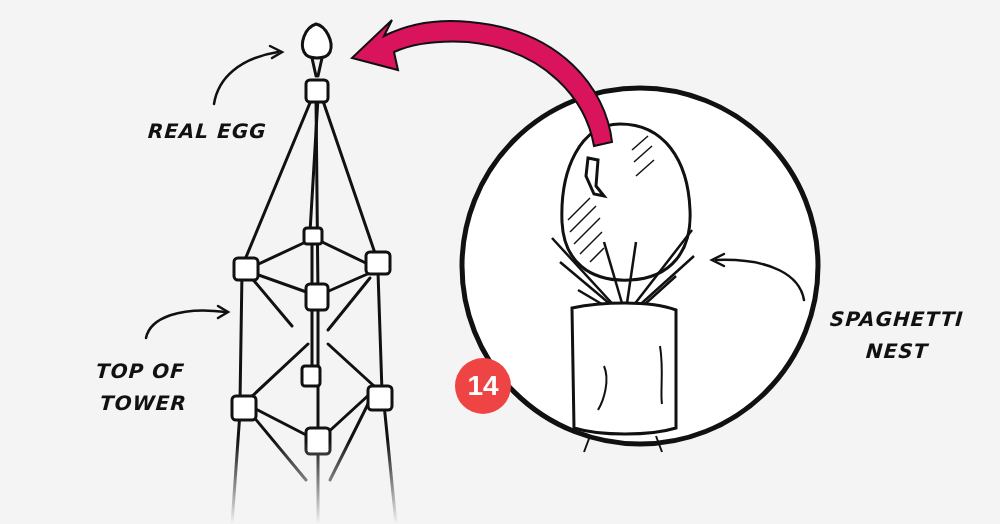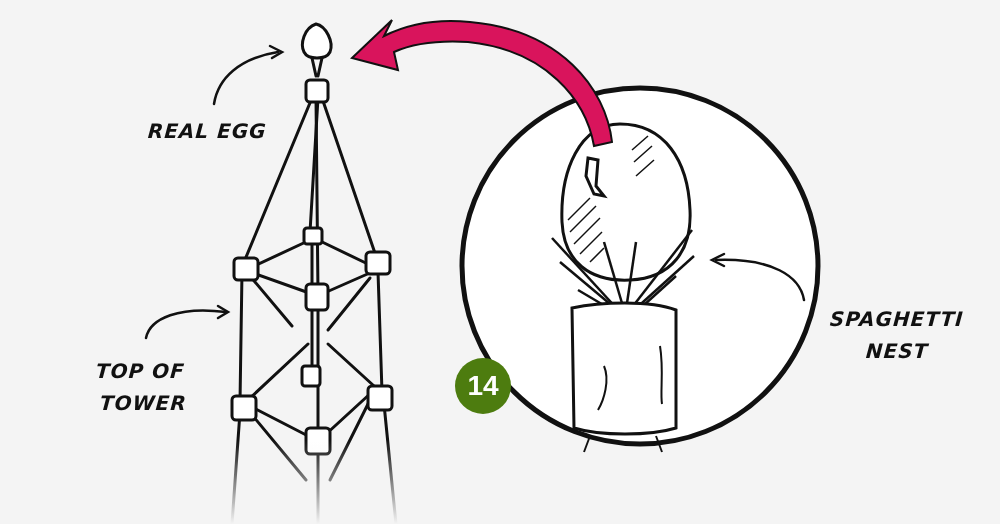--- a/index.html
+++ b/index.html
@@ -1,19 +1,19 @@
 <!DOCTYPE html>
 <html><head>
 <meta charset="utf-8">
 <style>
   html,body{margin:0;padding:0;background:#f4f4f4;}
   .stage{position:relative;width:1000px;height:524px;overflow:hidden;background:#f4f4f4;font-family:"DejaVu Sans",sans-serif;}
   svg.art{position:absolute;left:0;top:0;}
   .lbl{position:absolute;color:#111;font-family:"DejaVu Sans",sans-serif;font-weight:bold;font-style:italic;letter-spacing:1px;font-size:20px;line-height:26px;text-align:center;transform:skewX(-4deg);}
-  .badge{position:absolute;left:455px;top:358px;width:56px;height:56px;border-radius:50%;background:#4d7c0f;color:#fff;font-family:"Liberation Sans",sans-serif;font-size:28px;font-weight:bold;display:flex;align-items:center;justify-content:center;}
+  .badge{position:absolute;left:455px;top:358px;width:56px;height:56px;border-radius:50%;background:#ef4444;color:#fff;font-family:"Liberation Sans",sans-serif;font-size:28px;font-weight:bold;display:flex;align-items:center;justify-content:center;}
 </style>
 </head>
 <body>
 
 <div class="stage">
   <svg class="art" width="1000" height="524" viewBox="0 0 1000 524">
     <defs>
       <linearGradient id="fade" x1="0" y1="0" x2="0" y2="1">
         <stop offset="0" stop-color="#f4f4f4" stop-opacity="0"></stop>
         <stop offset="1" stop-color="#f4f4f4" stop-opacity="1"></stop>

